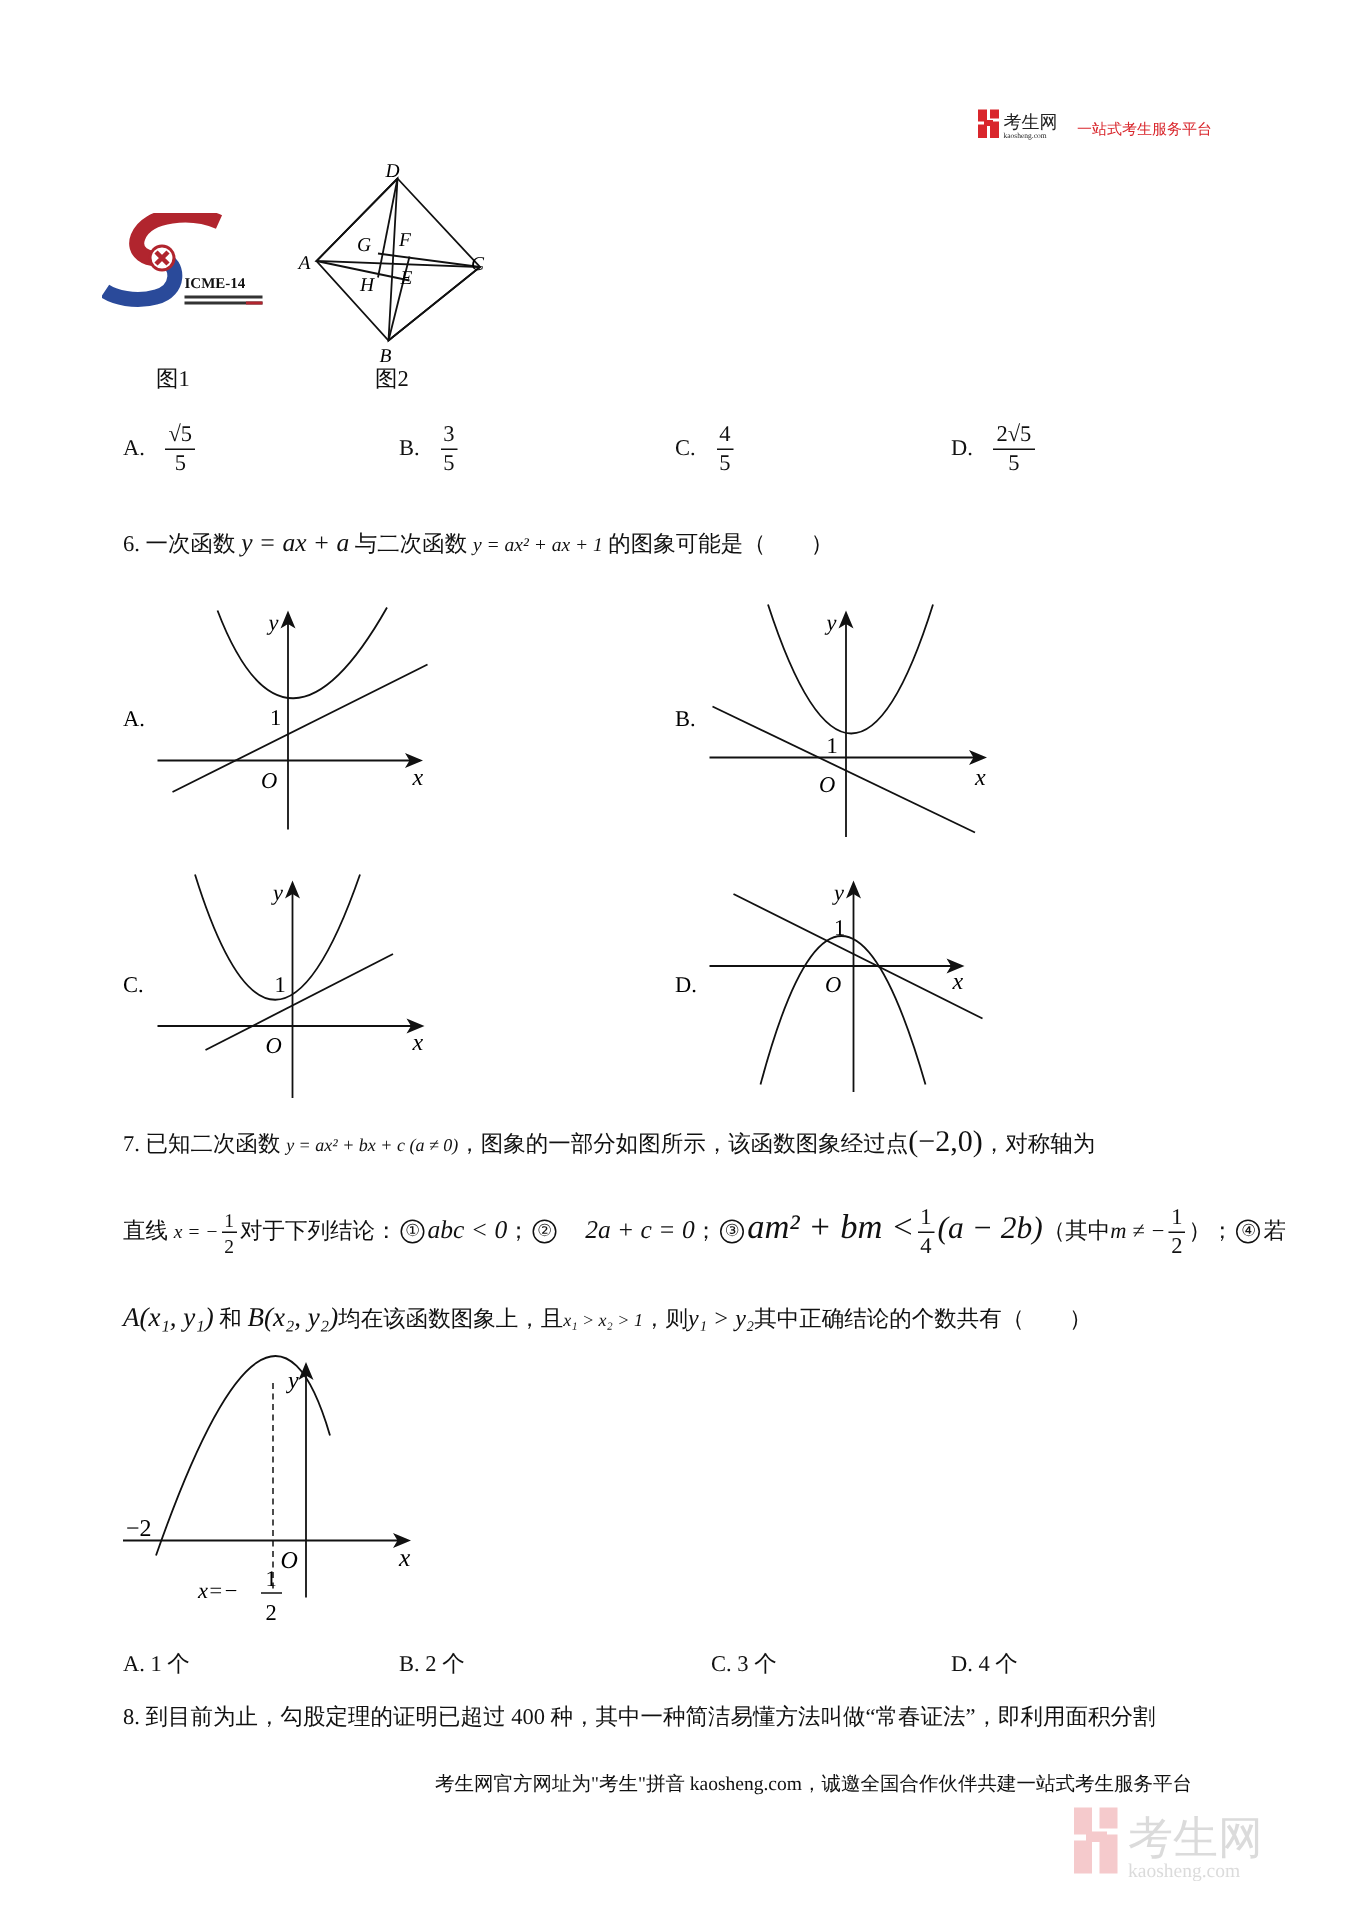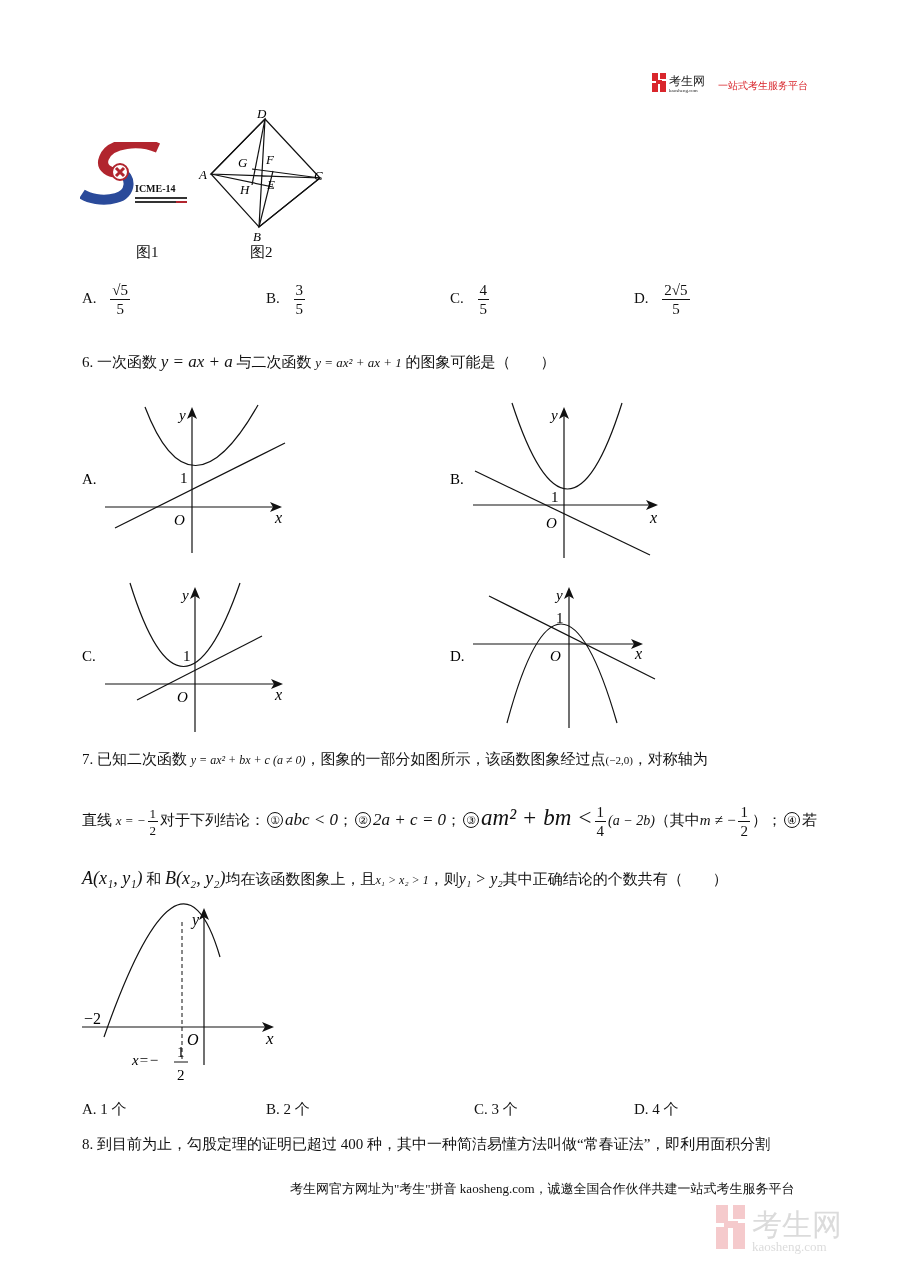--- a/index.html
+++ b/index.html
@@ -26,33 +26,33 @@
     <rect x="0" y="11" width="6" height="9" fill="#d9262c"></rect>
     <rect x="8" y="1" width="6" height="6" fill="#d9262c"></rect>
     <rect x="8" y="9" width="6" height="11" fill="#d9262c"></rect>
     <rect x="4" y="8" width="6" height="4" fill="#d9262c"></rect>
     <text x="17" y="13" font-size="12" fill="#222" font-family="DejaVu Sans, sans-serif">考生网</text>
     <text x="17" y="20" font-size="5" fill="#222" font-family="DejaVu Sans, sans-serif">kaosheng.com</text>
   </svg>
 </div>
 <div class="abs hdr-tag">一站式考生服务平台</div>
 
-<div class="abs" style="left:80px;top:142px;">
+<div class="abs" style="left:68px;top:142px;">
   <svg width="112" height="66" viewBox="0 0 112 66">
     <path d="M78,6 C60,-2 30,0 24,16 C20,26 30,32 40,30" fill="none" stroke="#b1252e" stroke-width="10"></path>
     <path d="M40,30 C52,34 52,52 36,56 C22,60 8,56 2,52" fill="none" stroke="#2a4a9a" stroke-width="10"></path>
     <circle cx="40" cy="30" r="8" fill="#fff" stroke="#b1252e" stroke-width="2"></circle>
     <path d="M36,26 L44,34 M44,26 L36,34" stroke="#b1252e" stroke-width="3"></path>
     <text x="55" y="50" font-size="10" font-weight="bold" fill="#111" font-family="DejaVu Sans, sans-serif">ICME-14</text>
     <rect x="55" y="55" width="52" height="2" fill="#333"></rect>
     <rect x="55" y="59" width="52" height="2" fill="#333"></rect>
     <rect x="96" y="59" width="11" height="2" fill="#b1252e"></rect>
   </svg>
 </div>
-<div class="abs txt" style="left:136px;top:243px;">图1</div>
+<div class="abs txt" style="left:104px;top:243px;">图1</div>
 
 <div class="abs" style="left:195px;top:105px;">
   <svg width="140" height="140" viewBox="0 0 140 140">
     <polygon points="70,14 16,69 125,73 64,122" fill="none" stroke="#111" stroke-width="1.2"></polygon>
     <polygon points="70,14 125,73 64,122 16,69" fill="none" stroke="#111" stroke-width="1.2"></polygon>
     <line x1="70" y1="14" x2="57" y2="80" stroke="#111" stroke-width="1.2"></line>
     <line x1="125" y1="73" x2="57" y2="64" stroke="#111" stroke-width="1.2"></line>
     <line x1="64" y1="122" x2="78" y2="66" stroke="#111" stroke-width="1.2"></line>
     <line x1="16" y1="69" x2="78" y2="82" stroke="#111" stroke-width="1.2"></line>
     <text x="62" y="13" font-size="13" font-style="italic">D</text>
@@ -157,32 +157,32 @@
   <line x1="49" y1="21" x2="215" y2="104" stroke="#111" stroke-width="1.2"></line>
   <text x="116" y="25" font-size="15" font-style="italic">y</text>
   <text x="195" y="84" font-size="16" font-style="italic">x</text>
   <text x="110" y="86" font-size="15" font-style="italic">O</text>
   <text x="116" y="48" font-size="15">1</text>
 </svg>
 
 <div class="abs txt" style="left:82px;top:750px;">
   <span>7.</span>
   <span>已知二次函数</span>
-  <span class="it" style="font-size:12px;text-align:center;">y = ax² + bx + c (a ≠ 0)</span><span>，图象的一部分如图所示，该函数图象经过点</span><span style="font-size:11px;">(−2,0)</span><span>，对称轴为</span>
+  <span class="it" style="font-size:12px;text-align:center;">y = ax² + bx + c (a ≠ 0)</span><span>，图象的一部分如图所示，该函数图象经过点</span><span style="font-size:20px;">(−2,0)</span><span>，对称轴为</span>
 </div>
 
 <div class="abs txt" style="left:82px;top:805px;">
   <span>直线</span>
   <span class="it" style="font-size:13px;">x = −</span><span class="frac" style="font-size:13px;">
       <span class="num">1</span>
       <span class="den">2</span>
-    </span><span>对于下列结论：</span><span class="circ">①</span><span class="it" style="font-size:17px;">abc &lt; 0</span>；<span class="circ">②</span><span class="it" style="font-size:17px;">2a + c = 0</span>；<span class="circ">③</span><span class="it" style="font-size:23px;">am² + bm &lt;</span><span class="frac">
+    </span><span>对于下列结论：</span><span class="circ">①</span><span class="it" style="font-size:17px;">abc &lt; 0</span>；<span class="circ">②</span><span class="it" style="font-size:17px;margin-left:17px;">2a + c = 0</span>；<span class="circ">③</span><span class="it" style="font-size:23px;">am² + bm &lt;</span><span class="frac">
       <span class="num">1</span>
       <span class="den">4</span>
-    </span><span class="it" style="font-size:14px;">(a − 2b)</span><span>（其中</span><span class="it">m ≠ −</span><span class="frac">
+    </span><span class="it" style="font-size:21px;">(a − 2b)</span><span>（其中</span><span class="it">m ≠ −</span><span class="frac">
       <span class="num">1</span>
       <span class="den">2</span>
     </span><span>）；</span><span class="circ">④</span><span>若</span>
 </div>
 
 <div class="abs txt" style="left:82px;top:868px;">
   <span class="it" style="font-size:18px;">A(x₁, y₁)</span>
   <span>和</span>
   <span class="it" style="font-size:18px;">B(x₂, y₂)</span><span>均在该函数图象上，且</span><span class="it" style="font-size:12px;">x₁ &gt; x₂ &gt; 1</span><span>，则</span><span class="it" style="font-size:16px;">y₁ &gt; y₂</span><span>其中正确结论的个数共有（　　）</span>
 </div>

